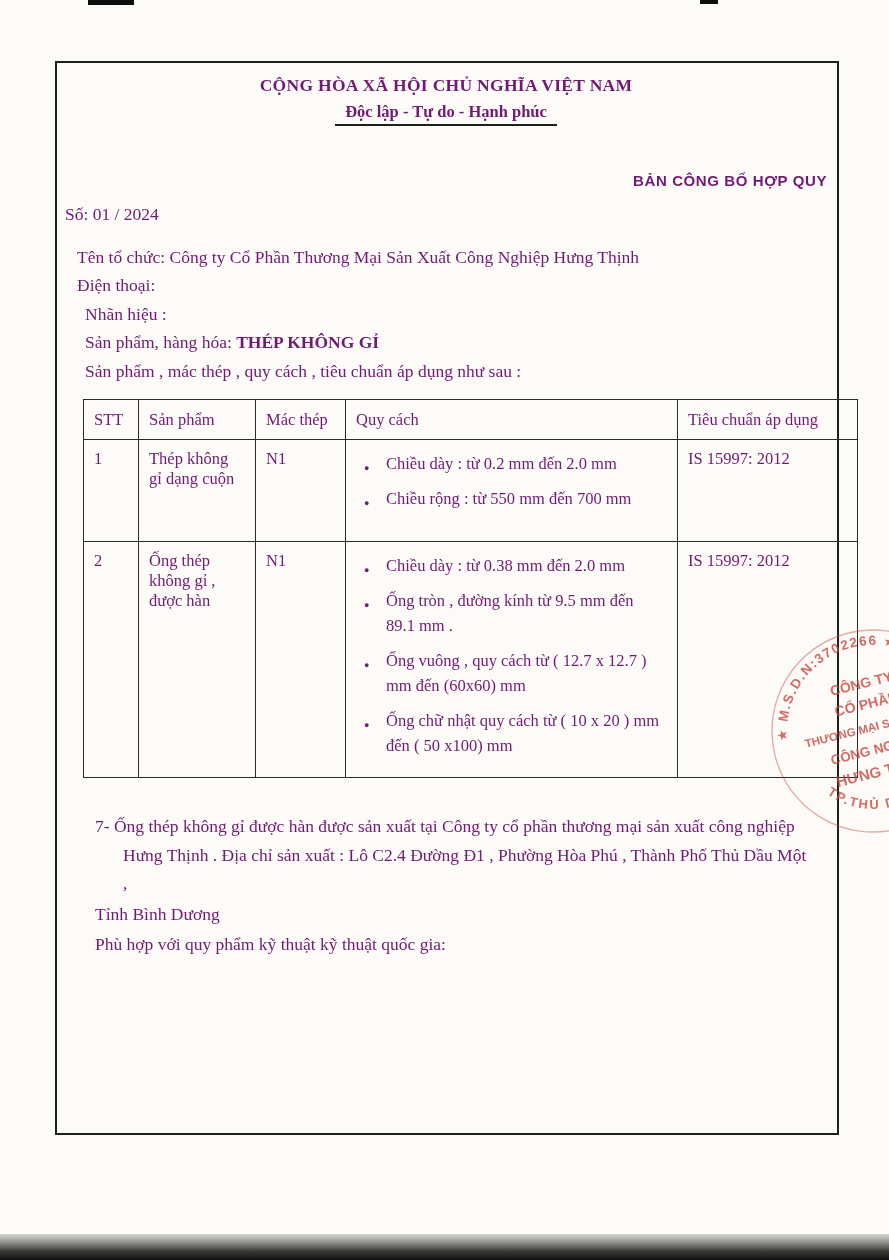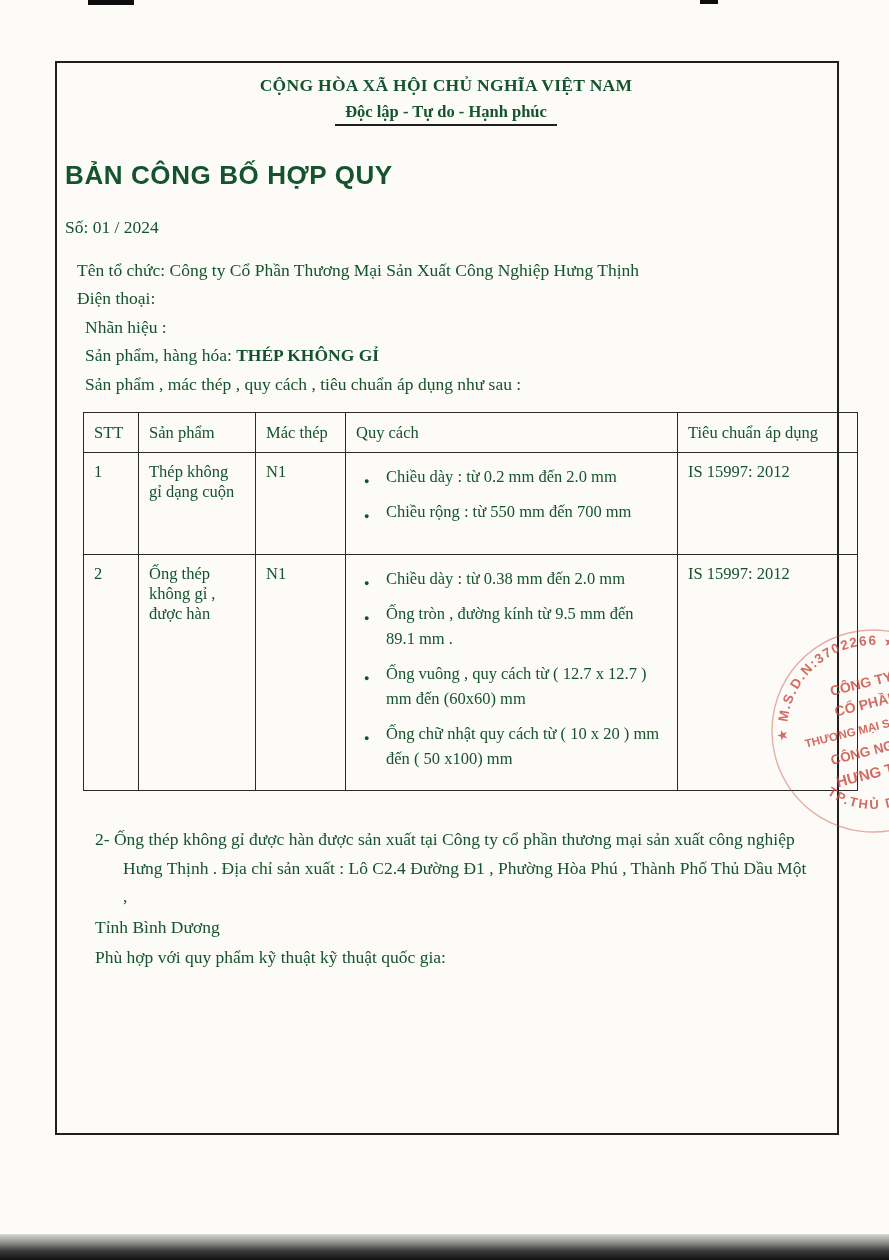--- a/index.html
+++ b/index.html
@@ -5,21 +5,21 @@
   * { box-sizing: border-box; }
   html,body { margin:0; padding:0; }
   body { background:#d9d9d9; }
   .page {
     position: relative;
     width: 889px; height: 1260px;
     margin: 0 auto;
     background: #fcfbf7;
     overflow: hidden;
     font-family: "Liberation Serif","DejaVu Serif",serif;
-    color: #14532d;
+    color: #701a75;
     padding-left: 16px;
   }
   
   .scan-dash { position:absolute; background:#0d0d0d; }
   .dash1 { left:88px; top:0; width:46px; height:5px; }
   .dash2 { left:700px; top:0; width:18px; height:4px; }
   .bottom-band {
     position:absolute; left:0; bottom:0; width:100%; height:26px;
     background: linear-gradient(to bottom, #d8d8d4 0%, #8a8a88 35%, #3a3a38 65%, #121212 100%);
   }
@@ -29,22 +29,22 @@
     width:784px; height:1074px;
     border:2px solid #1f1f1f;
     background:transparent;
   }
   .inner { padding: 10px 10px 0 8px; }
 
   .hdr1 { text-align:center; font-weight:bold; font-size:17.5px; margin:2px 0 0 0; letter-spacing:0.3px; }
   .hdr2-wrap { text-align:center; margin-top:6px; }
   .hdr2 { display:inline-block; font-weight:bold; font-size:16.5px; padding:0 10px 2px 10px; border-bottom:2.5px solid #1f1f1f; }
 
-  .title { text-align:left; font-family:"Liberation Sans","DejaVu Sans",sans-serif;
-           font-weight:bold; font-size:26px; letter-spacing:0.6px; margin-top:34px; }
+  .title { text-align:right; font-family:"Liberation Sans","DejaVu Sans",sans-serif;
+           font-weight:bold; font-size:15px; letter-spacing:0.6px; margin-top:46px; }
   .doc-no { text-align:left; font-size:17.5px; margin-top:14px; }
 
   .info { margin-top:16px; padding-left:12px; padding-right:24px; font-size:17.5px; line-height:28.5px; }
   .info p { margin:0; max-width:745px; }
   .indent2 { padding-left:8px; }
   .bold { font-weight:bold; }
 
   table.spec {
     margin-top:14px; margin-left:18px;
     border-collapse:collapse;
@@ -147,21 +147,21 @@
                 <li>Ống vuông , quy cách từ ( 12.7 x 12.7 ) mm đến (60x60) mm</li>
                 <li>Ống chữ nhật quy cách từ ( 10 x 20 ) mm đến ( 50 x100) mm</li>
               </ul>
             </td>
             <td class="r2">IS 15997: 2012</td>
           </tr>
         </tbody>
       </table>
 
       <div class="notes">
-        <p class="hang">2-  Ống thép không gỉ được hàn được sản xuất tại Công ty cổ phần thương mại sản xuất công nghiệp Hưng Thịnh . Địa chỉ sản xuất : Lô C2.4 Đường Đ1 , Phường Hòa Phú , Thành Phố Thủ Dầu Một ,</p>
+        <p class="hang">7-  Ống thép không gỉ được hàn được sản xuất tại Công ty cổ phần thương mại sản xuất công nghiệp Hưng Thịnh . Địa chỉ sản xuất : Lô C2.4 Đường Đ1 , Phường Hòa Phú , Thành Phố Thủ Dầu Một ,</p>
         <p>Tỉnh Bình Dương</p>
         <p>Phù hợp với quy phẩm kỹ thuật kỹ thuật quốc gia:</p>
       </div>
 
     </div>
   </div>
 
   <svg class="stamp" viewBox="0 0 220 220">
     <g transform="rotate(-14 110 110)" opacity="0.9">
       <circle cx="110" cy="110" r="101" fill="none" stroke-width="1.4" opacity="0.55" stroke="#c8463d"></circle>

